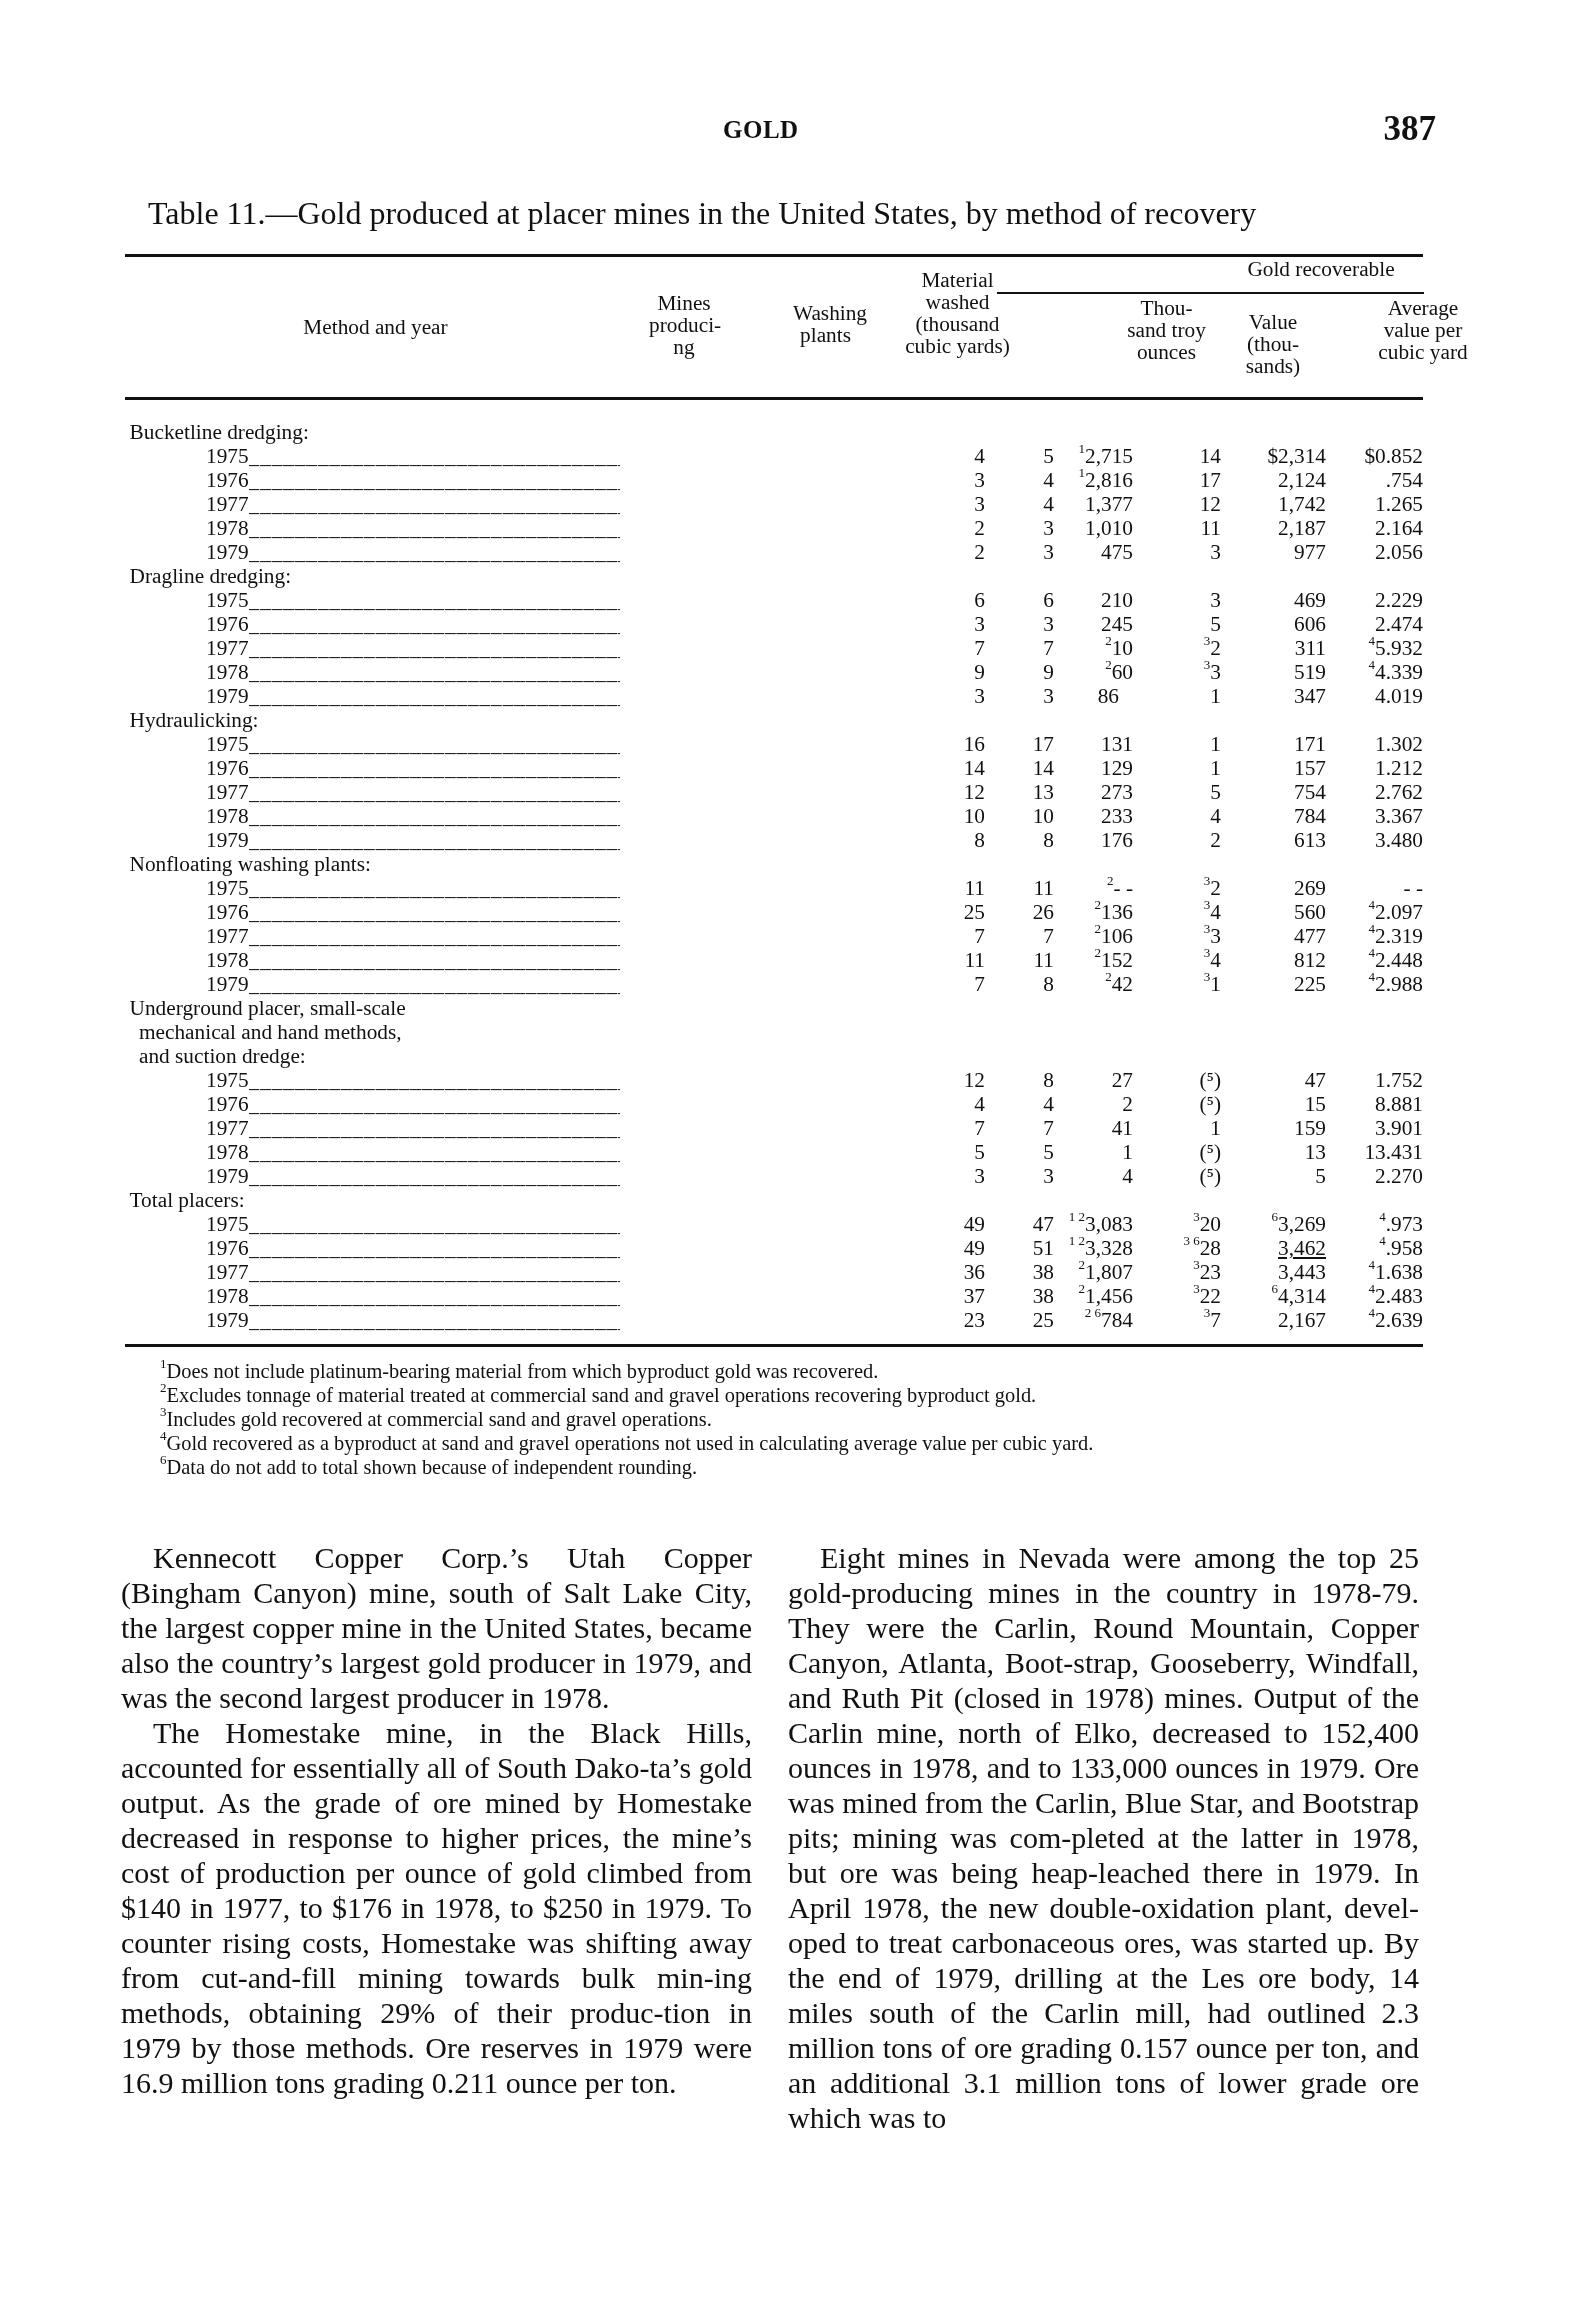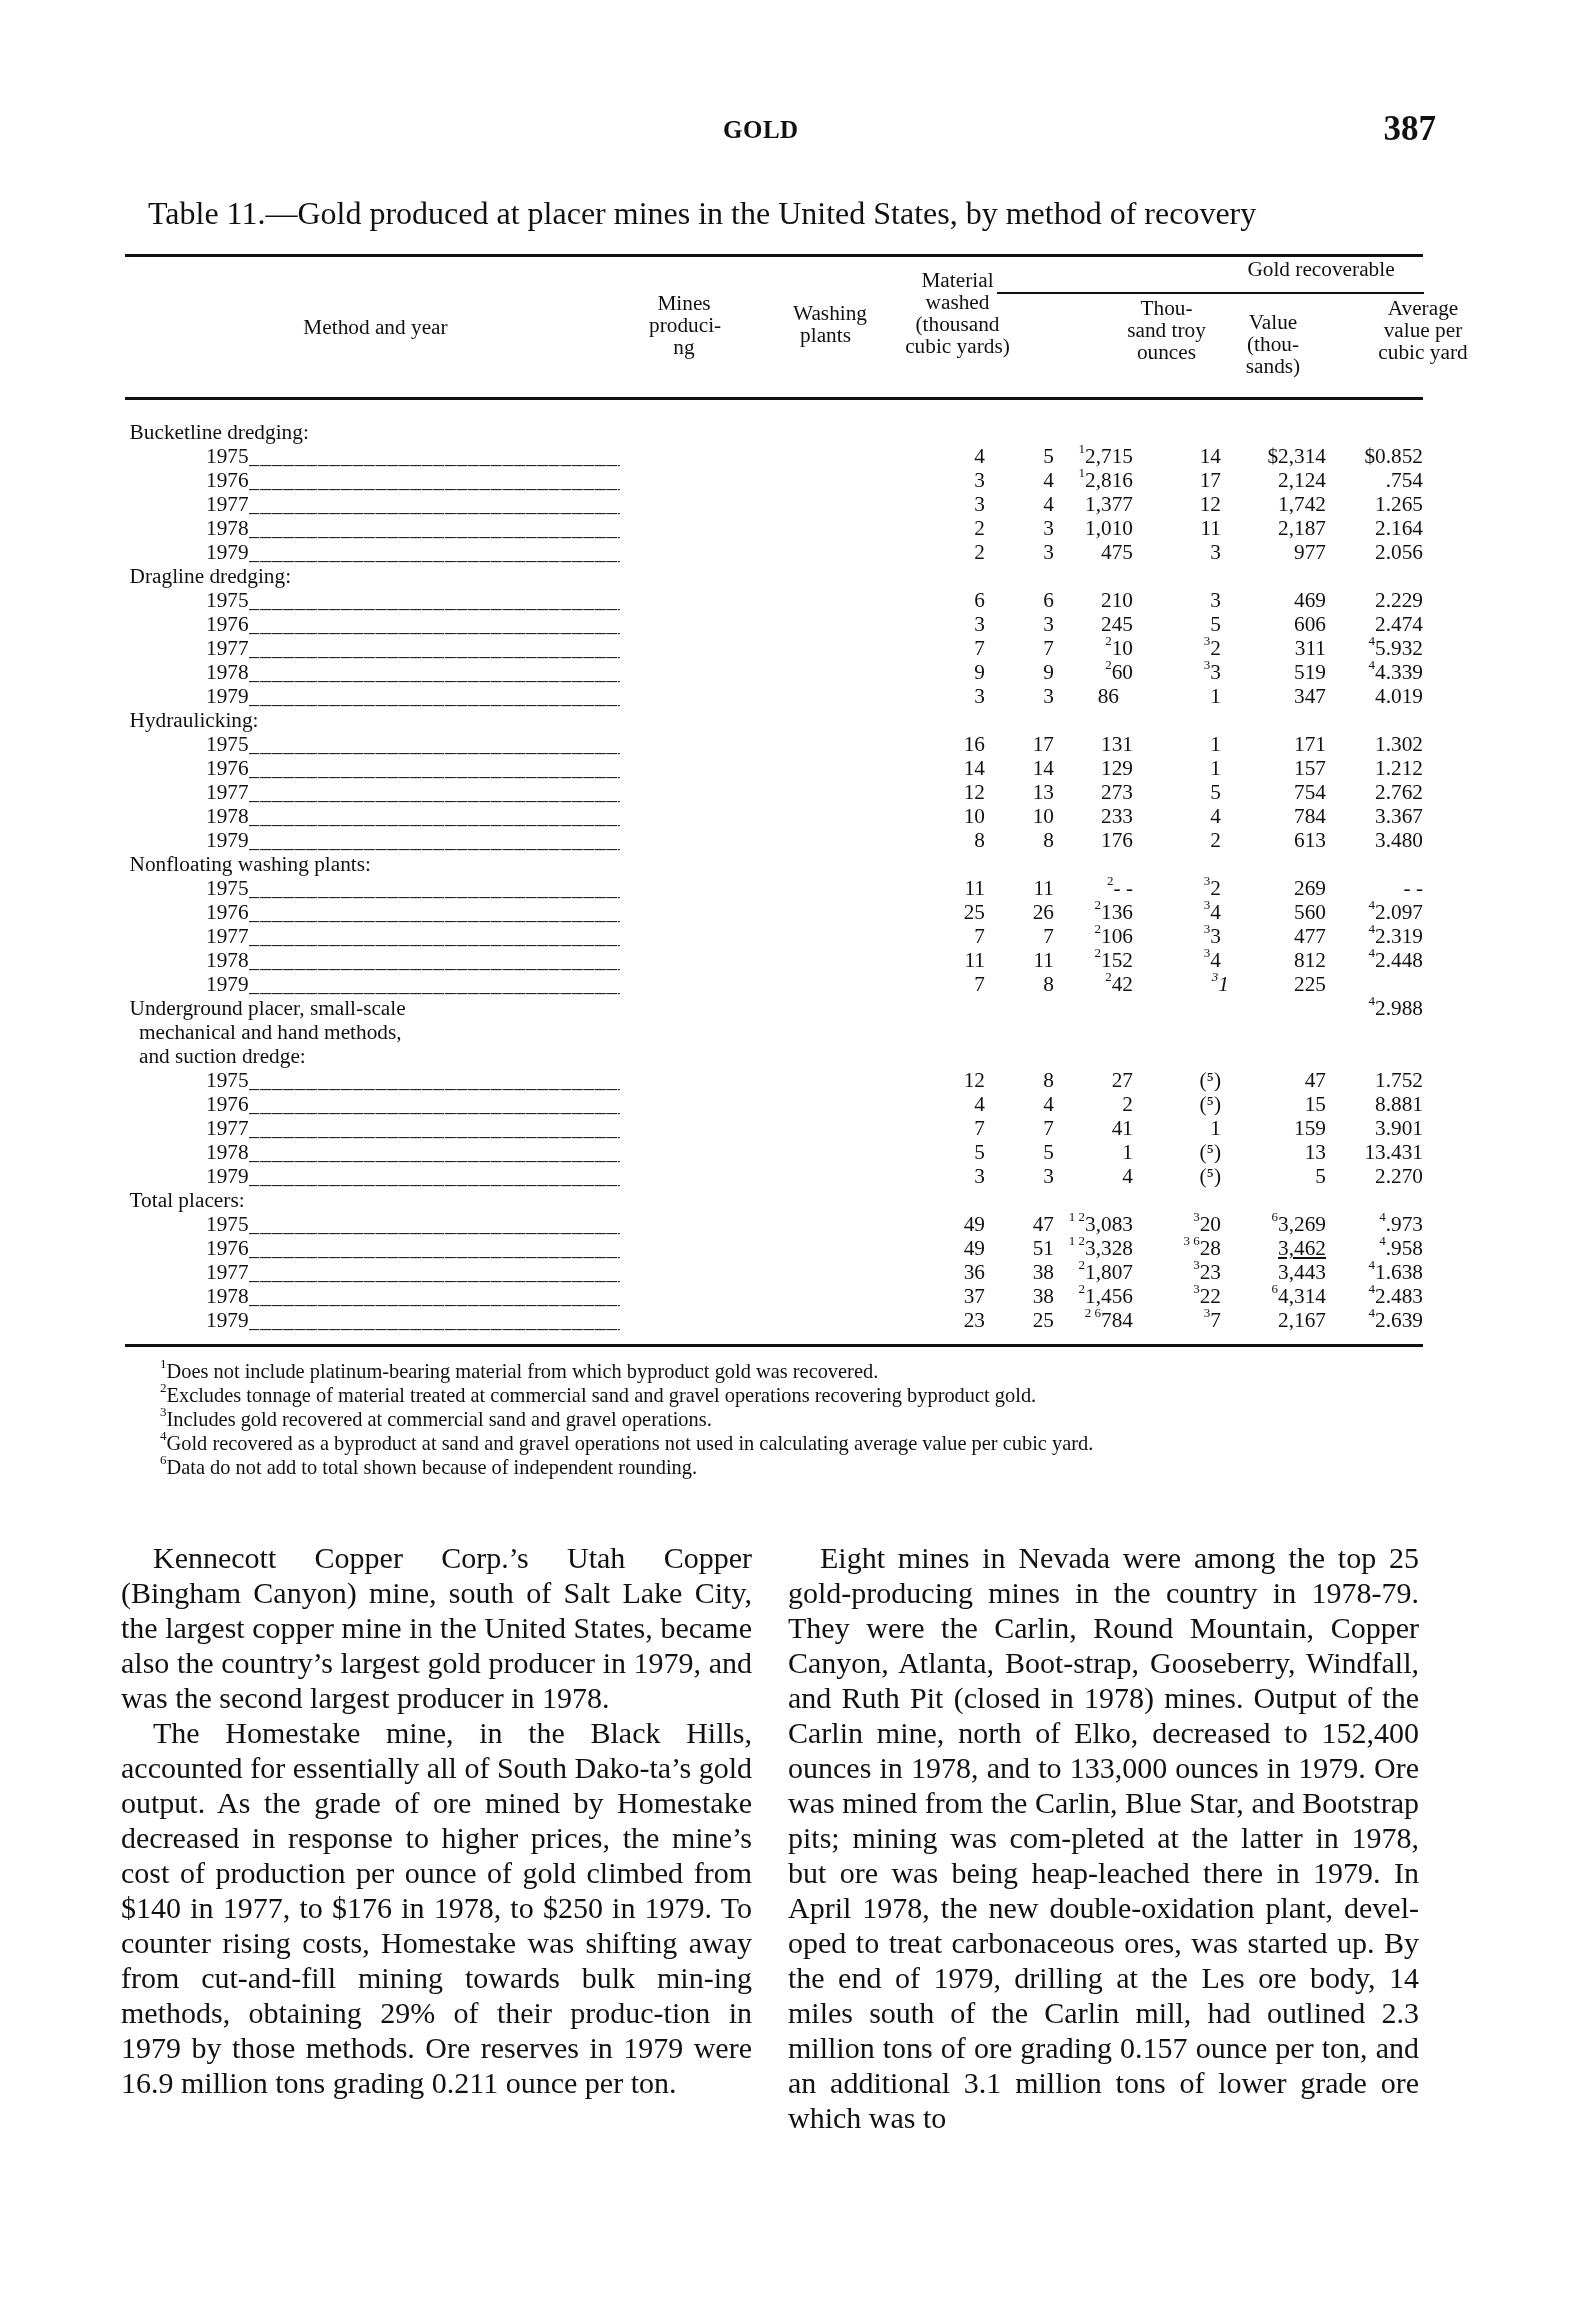--- a/index.html
+++ b/index.html
@@ -223,23 +223,23 @@
       <span class="c" style="right: 290px;"><sup>2</sup><span>152</span></span>
       <span class="c" style="right: 202px;"><sup>3</sup><span>4</span></span>
       <span class="c" style="right: 97px;"><sup></sup><span>812</span></span>
       <span class="c" style="right: 0px;"><sup>4</sup><span>2.448</span></span>
     </div>
     <div class="row">
       <span class="yr"><span>1979</span><span class="dots">________________________________________</span></span>
       <span class="c" style="right: 438px;"><sup></sup><span>7</span></span>
       <span class="c" style="right: 369px;"><sup></sup><span>8</span></span>
       <span class="c" style="right: 290px;"><sup>2</sup><span>42</span></span>
-      <span class="c" style="right: 194px; font-style: italic;"><sup>3</sup><span>1</span></span>
+      <span class="c" style="right: 202px;"><sup>3</sup><span>1</span></span>
       <span class="c" style="right: 97px;"><sup></sup><span>225</span></span>
-      <span class="c" style="right: 0px; margin-top: 24px;"><sup>4</sup><span>2.988</span></span>
+      <span class="c" style="right: 0px;"><sup>4</sup><span>2.988</span></span>
     </div>
     <div class="row"><span class="grp">Underground placer, small-scale</span></div>
     <div class="row"><span class="grp" style="padding-left: 14px;">mechanical and hand methods,</span></div>
     <div class="row"><span class="grp" style="padding-left: 14px;">and suction dredge:</span></div>
     <div class="row">
       <span class="yr"><span>1975</span><span class="dots">________________________________________</span></span>
       <span class="c" style="right: 438px;"><sup></sup><span>12</span></span>
       <span class="c" style="right: 369px;"><sup></sup><span>8</span></span>
       <span class="c" style="right: 290px;"><sup></sup><span>27</span></span>
       <span class="c" style="right: 202px;"><sup></sup><span>(⁵)</span></span>

